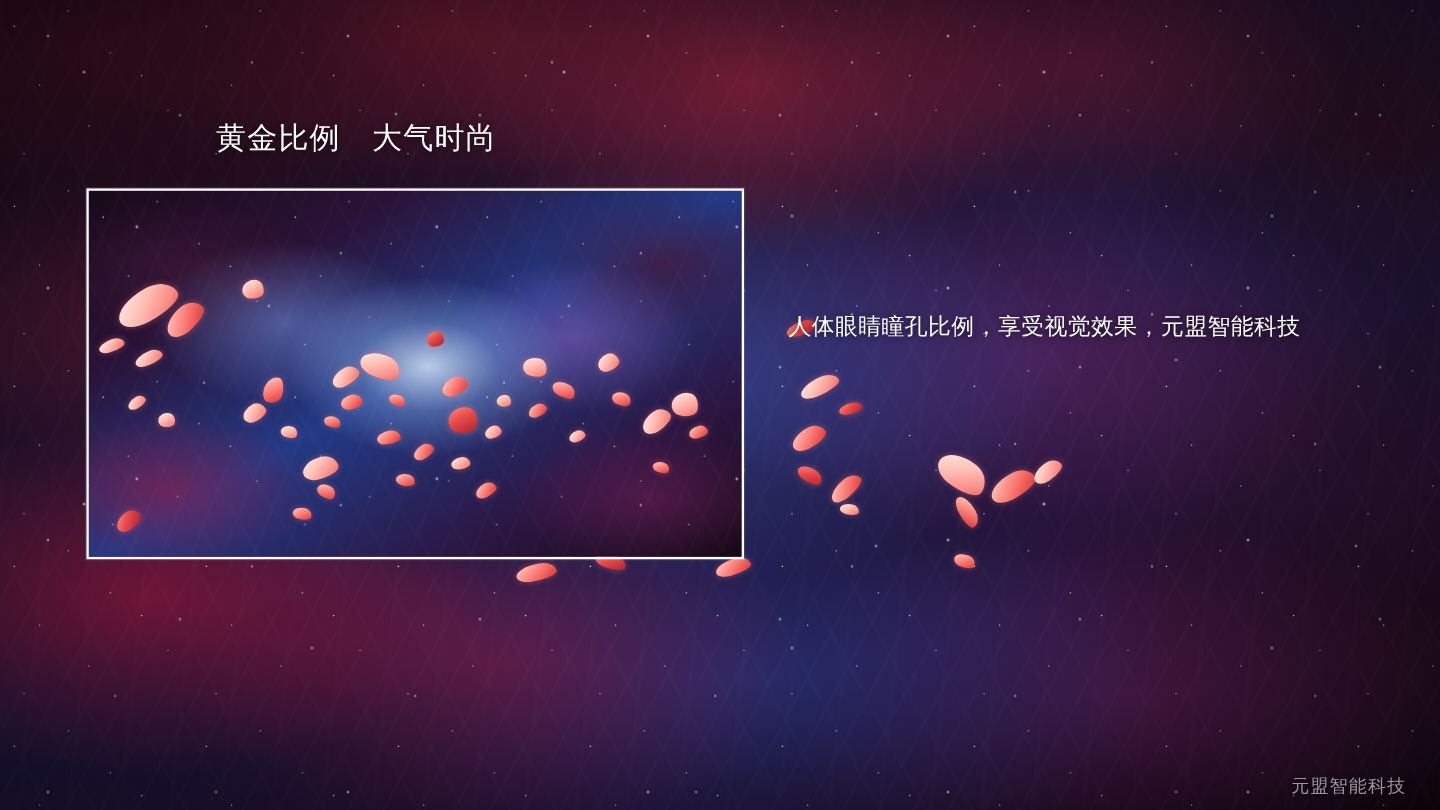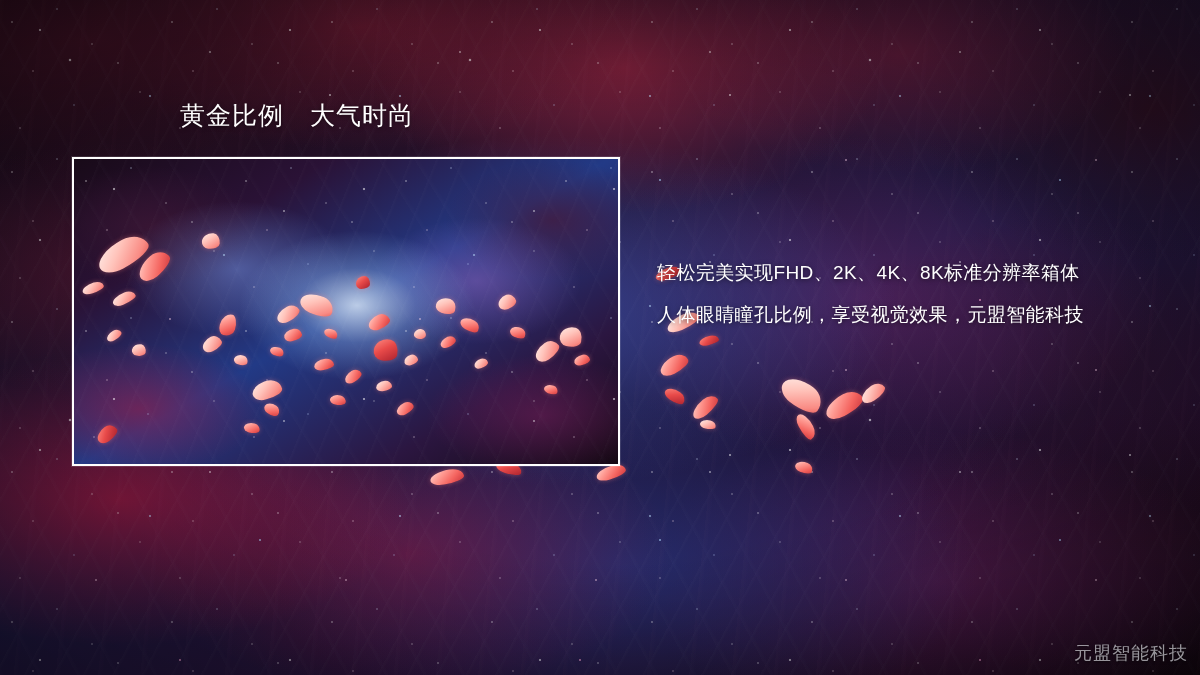--- a/index.html
+++ b/index.html
@@ -140,22 +140,22 @@
   }
   .body-line{
     font-size:19px;
     line-height:42px;
     color:#ffffff;
     letter-spacing:.4px;
     white-space:nowrap;
     text-shadow:0 1px 5px rgba(0,0,0,.6);
   }
   #watermark{
-    position:absolute;right:12px;bottom:10px;
-    font-size:18px;
+    position:absolute;right:28px;bottom:10px;
+    font-size:15px;
     color:rgba(205,205,210,.72);
     letter-spacing:1px;
     text-shadow:0 1px 3px rgba(0,0,0,.65);
   }
 </style>
 </head>
 <body>
 
 <div id="slide">
 
@@ -228,19 +228,18 @@
         <div class="petal" style="left: 470px; top: 226px; width: 14px; height: 9px; transform: rotate(20deg);"></div>
         <div class="petal" style="left: 322px; top: 244px; width: 18px; height: 11px; transform: rotate(-26deg);"></div>
         <div class="petal" style="left: 170px; top: 264px; width: 16px; height: 10px; transform: rotate(14deg);"></div>
         <div class="petal deep" style="left: 22px; top: 268px; width: 22px; height: 14px; transform: rotate(-36deg);"></div>
       </div>
   </div>
 
   <div id="headline">黄金比例　大气时尚</div>
 
   <div id="body-copy">
-    <div class="body-line">轻松完美实现FHD、2K、4K、8K标准分辨率箱体</div>
     <div class="body-line">人体眼睛瞳孔比例，享受视觉效果，元盟智能科技</div>
   </div>
 
   <div id="watermark">元盟智能科技</div>
 
 </div>
 
 </body></html>

